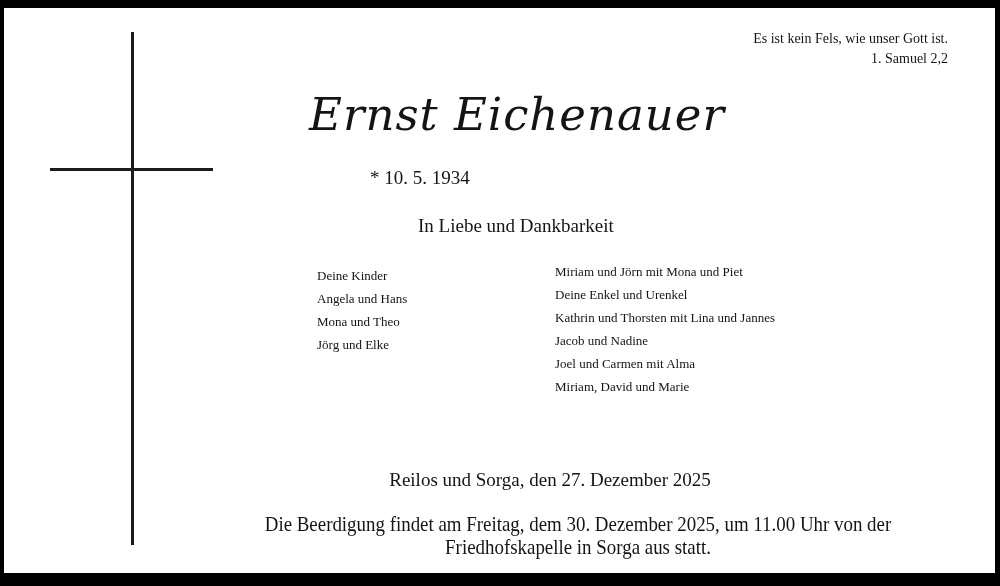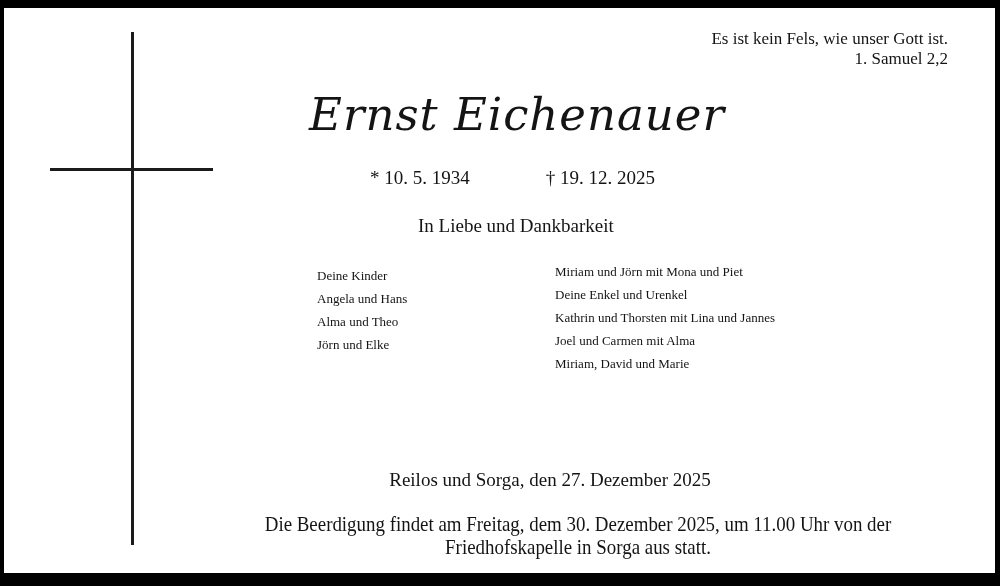--- a/index.html
+++ b/index.html
@@ -31,21 +31,21 @@
     width: 3px; height: 513px; background: #1b1b1b;
   }
   .cross-horiz {
     position: absolute; left: 50px; top: 168px;
     width: 163px; height: 3px; background: #1b1b1b;
   }
 
   .quote {
     position: absolute; right: 52px; top: 29px;
     text-align: right;
-    font-size: 17px; line-height: 19.5px;
+    font-size: 14px; line-height: 19.5px;
     white-space: nowrap;
   }
 
   .deceased-name {
     position: absolute; left: 0; top: 88px;
     width: 1000px; box-sizing: border-box; padding-left: 34px;
     text-align: center;
     font-family: "DejaVu Serif", serif;
     font-style: italic;
     font-size: 45px;
@@ -102,36 +102,36 @@
 
   <div class="quote">
     <div>Es ist kein Fels, wie unser Gott ist.</div>
     <div>1. Samuel 2,2</div>
   </div>
 
   <div class="deceased-name">Ernst Eichenauer</div>
 
   <div class="dates">
     <span>* 10. 5. 1934</span>
-    <span>† 19. 12. 2025</span>
   </div>
 
   <div class="tribute">In Liebe und Dankbarkeit</div>
 
   <div class="col col-left">
     <div>Deine Kinder</div>
     <div>Angela und Hans</div>
-    <div>Alma und Theo</div>
-    <div>Jörn und Elke</div>
+    <div>Mona und Theo</div>
+    <div>Jörg und Elke</div>
   </div>
 
   <div class="col col-right">
     <div>Miriam und Jörn mit Mona und Piet</div>
     <div>Deine Enkel und Urenkel</div>
     <div>Kathrin und Thorsten mit Lina und Jannes</div>
+    <div>Jacob und Nadine</div>
     <div>Joel und Carmen mit Alma</div>
     <div>Miriam, David und Marie</div>
   </div>
 
   <div class="place-date">Reilos und Sorga, den 27. Dezember 2025</div>
 
   <div class="funeral">
     <div>Die Beerdigung findet am Freitag, dem 30. Dezember 2025, um 11.00 Uhr von der</div>
     <div>Friedhofskapelle in Sorga aus statt.</div>
   </div>

